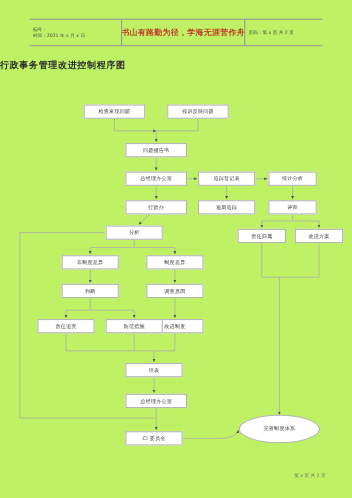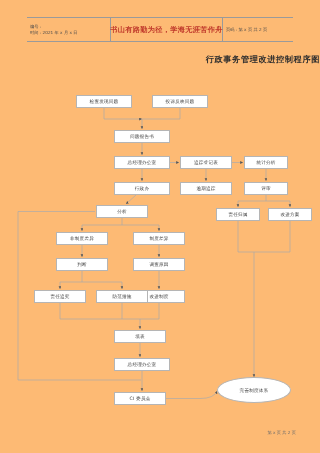--- a/index.html
+++ b/index.html
@@ -14,21 +14,21 @@
     color: #3a3a3a;
     position: relative;
     overflow: hidden;
   }
 
   .page {
     position: absolute;
     left: 0; top: 0;
     width: 320px;
     height: 453px;
-    background: #fdba74;
+    background: #bef264;
   }
 
   
   .header-table {
     position: absolute;
     left: 27px;
     top: 17px;
     width: 266px;
     height: 25px;
     border-top: 1px solid #9a9a9a;
@@ -76,21 +76,21 @@
     color: #4a4a4a;
     white-space: nowrap;
   }
 
   
   .doc-title {
     position: absolute;
     left: 0;
     top: 54px;
     width: 320px;
-    text-align: right;
+    text-align: left;
     font-size: 8.2px;
     font-weight: bold;
     color: #2e2e2e;
     letter-spacing: 0.6px;
   }
 
   
   .canvas {
     position: absolute;
     left: 0;

